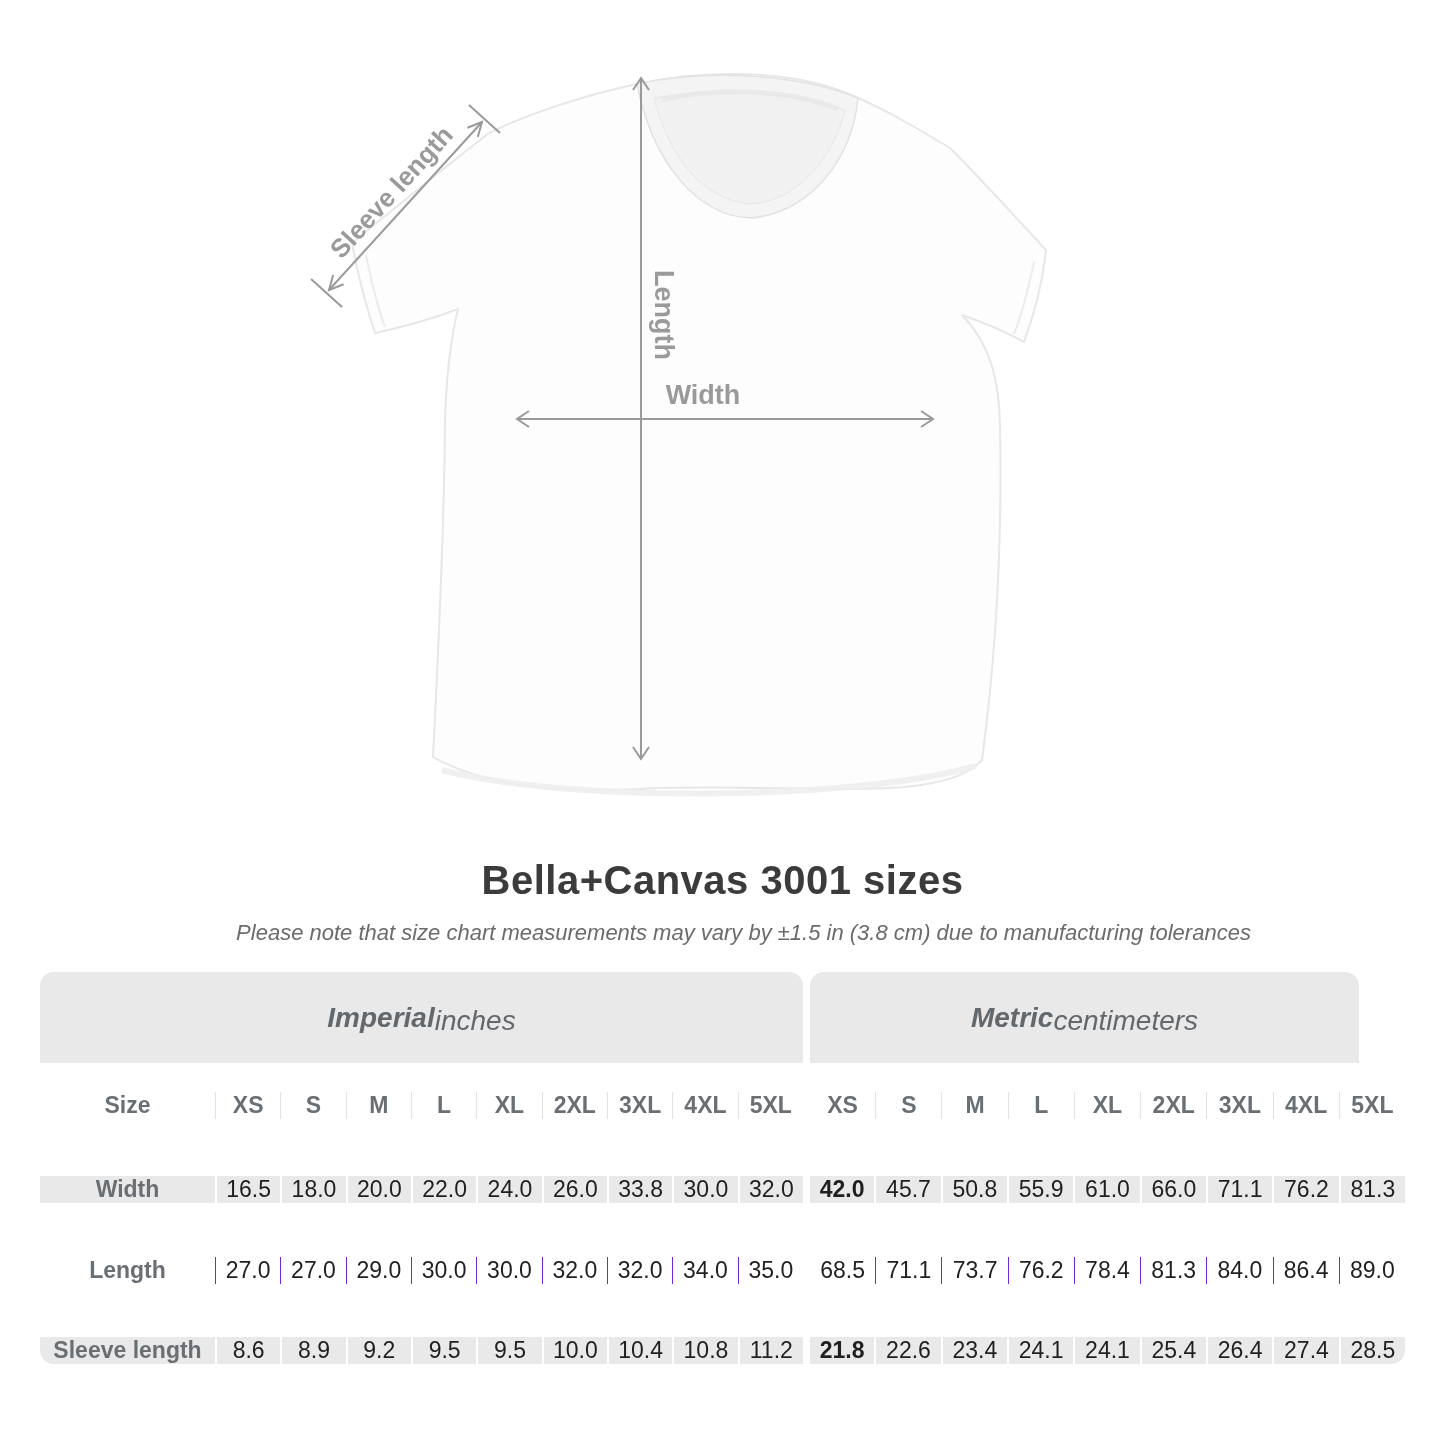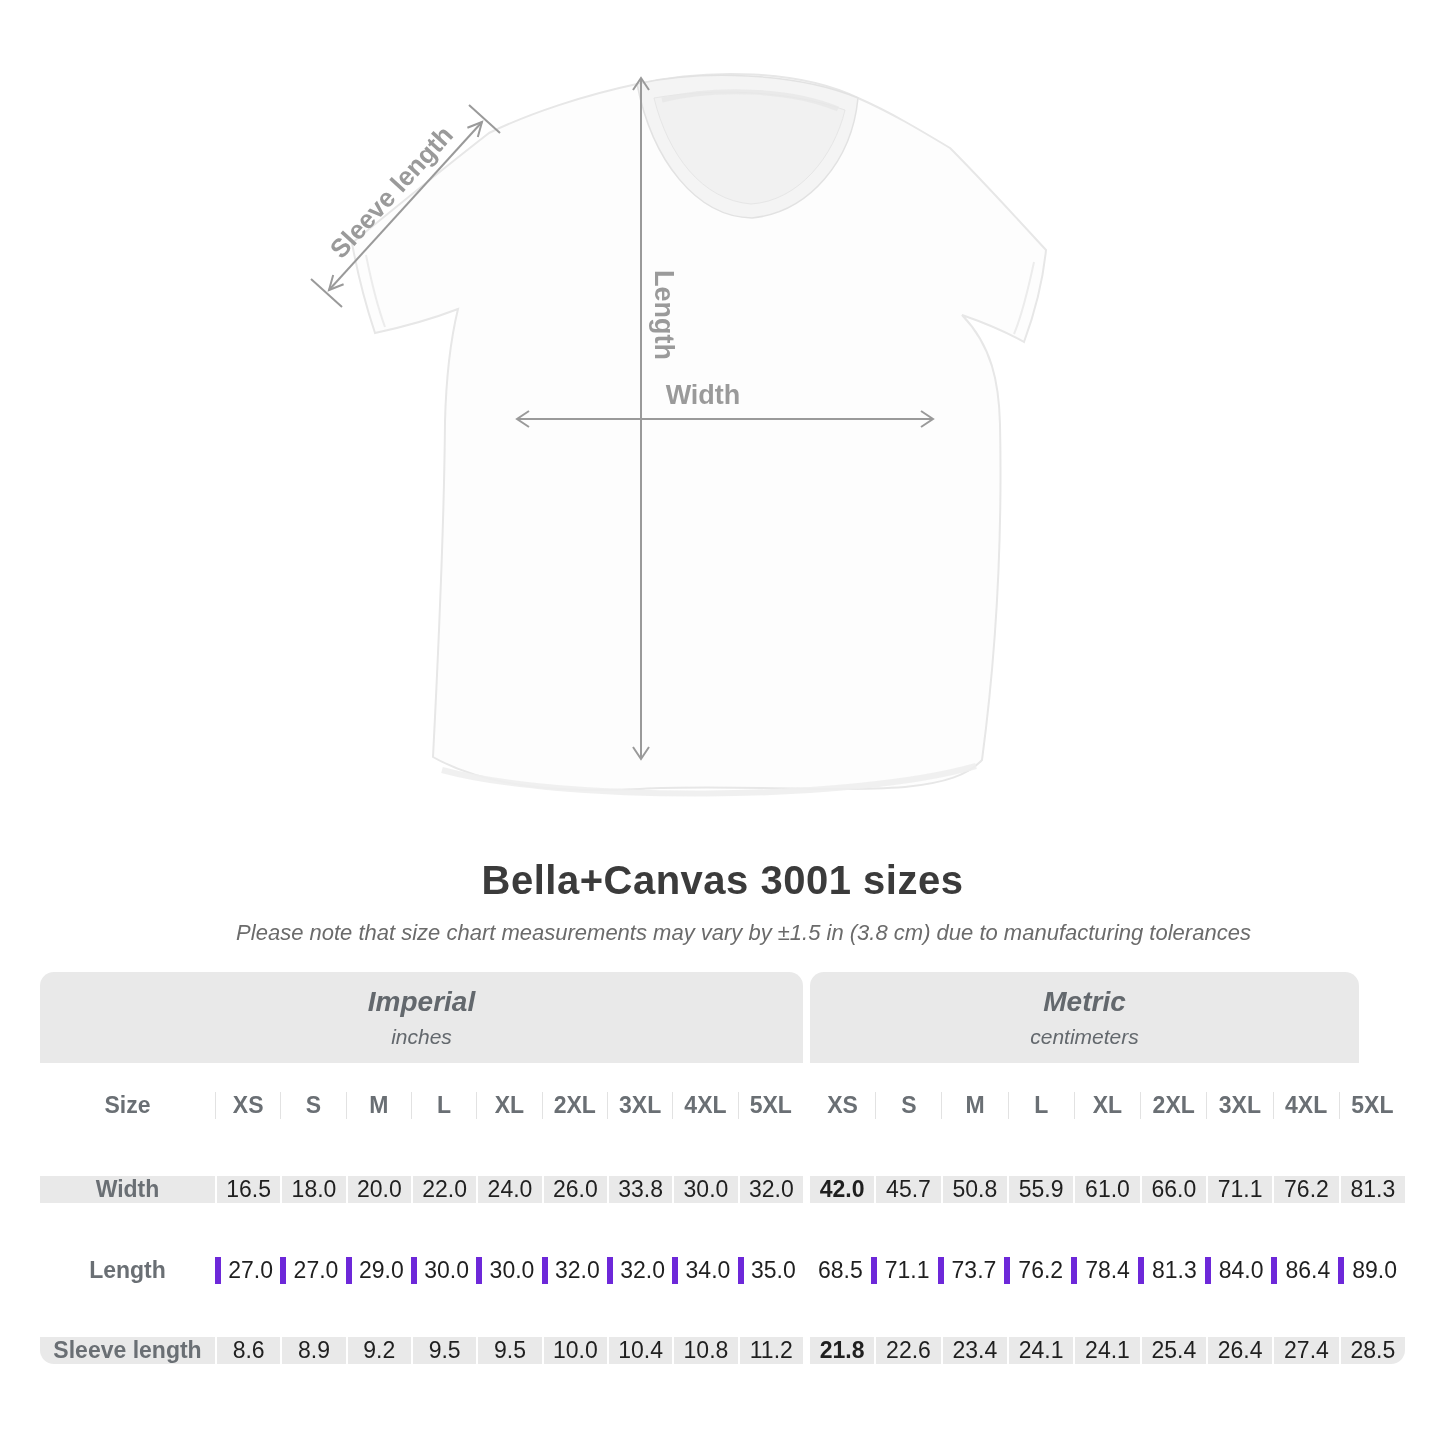--- a/index.html
+++ b/index.html
@@ -8,46 +8,46 @@
   svg text{font-family:"Liberation Sans", sans-serif;}
 
   .page-title{position:absolute;left:0;top:858px;width:100%;text-align:center;
               font-size:40px;font-weight:bold;color:#3b3b3b;letter-spacing:.5px;}
   .page-subtitle{position:absolute;left:0;top:920px;width:100%;text-align:center;
               font-size:22px;font-style:italic;color:#6b6b6b;padding-left:21px;}
 
   .size-table{position:absolute;left:40px;top:972px;width:1365px;}
   .thead{display:flex;}
   .hblock{background:#e9e9e9;border-radius:14px 14px 0 0;height:91px;
-          display:flex;flex-direction:column;align-items:center;justify-content:center;}
+          display:flex;flex-direction:row;align-items:center;justify-content:center;}
   .hblock.imp{width:763px;margin-right:7px;}
   .hblock.met{width:549px;}
   .h-title{font-size:28px;font-weight:bold;font-style:italic;color:#63686d;}
-  .h-unit{font-size:21px;font-style:italic;color:#63686d;margin-top:7px;}
+  .h-unit{font-size:28px;font-style:italic;color:#63686d;margin-top:7px;}
 
   .trow{display:flex;align-items:center;}
   .cell{display:flex;align-items:center;justify-content:center;box-sizing:border-box;}
   .lbl{width:175px;font-weight:bold;font-size:23px;color:#6a6f74;}
   .half{display:flex;}
   .half.imp{width:588px;margin-right:7px;}
   .half.met{width:595px;}
   .half .cell{flex:1;font-size:23px;}
 
   .r-head .cell{background:#ffffff;color:#6a6f74;font-weight:bold;}
   .r-head .half .cell{border-left:1px solid #e2e2e2;}
   .r-head .half.met .cell:first-child{border-left:none;}
 
   .r-gray .cell{background:#e9e9e9;color:#1f1f1f;}
   .r-gray .lbl{color:#6a6f74;}
   .r-gray .half .cell{border-left:2px solid #ffffff;}
   .r-gray .half.met .cell:first-child{border-left:none;font-weight:bold;}
 
   .r-white .cell{background:#ffffff;color:#1f1f1f;}
   .r-white .lbl{color:#6a6f74;}
-  .r-white .half .cell{border-left:6px solid #6d28d9;}
+  .r-white .half .cell{border-left:1px solid #6d28d9;}
   .r-white .half.met .cell:first-child{border-left:none;}
 
   .trow.last .lbl{border-radius:0 0 0 14px;}
   .trow.last .half.met .cell:last-child{border-radius:0 0 14px 0;}
 </style>
 </head>
 <body>
 
 <div class="page">
 

